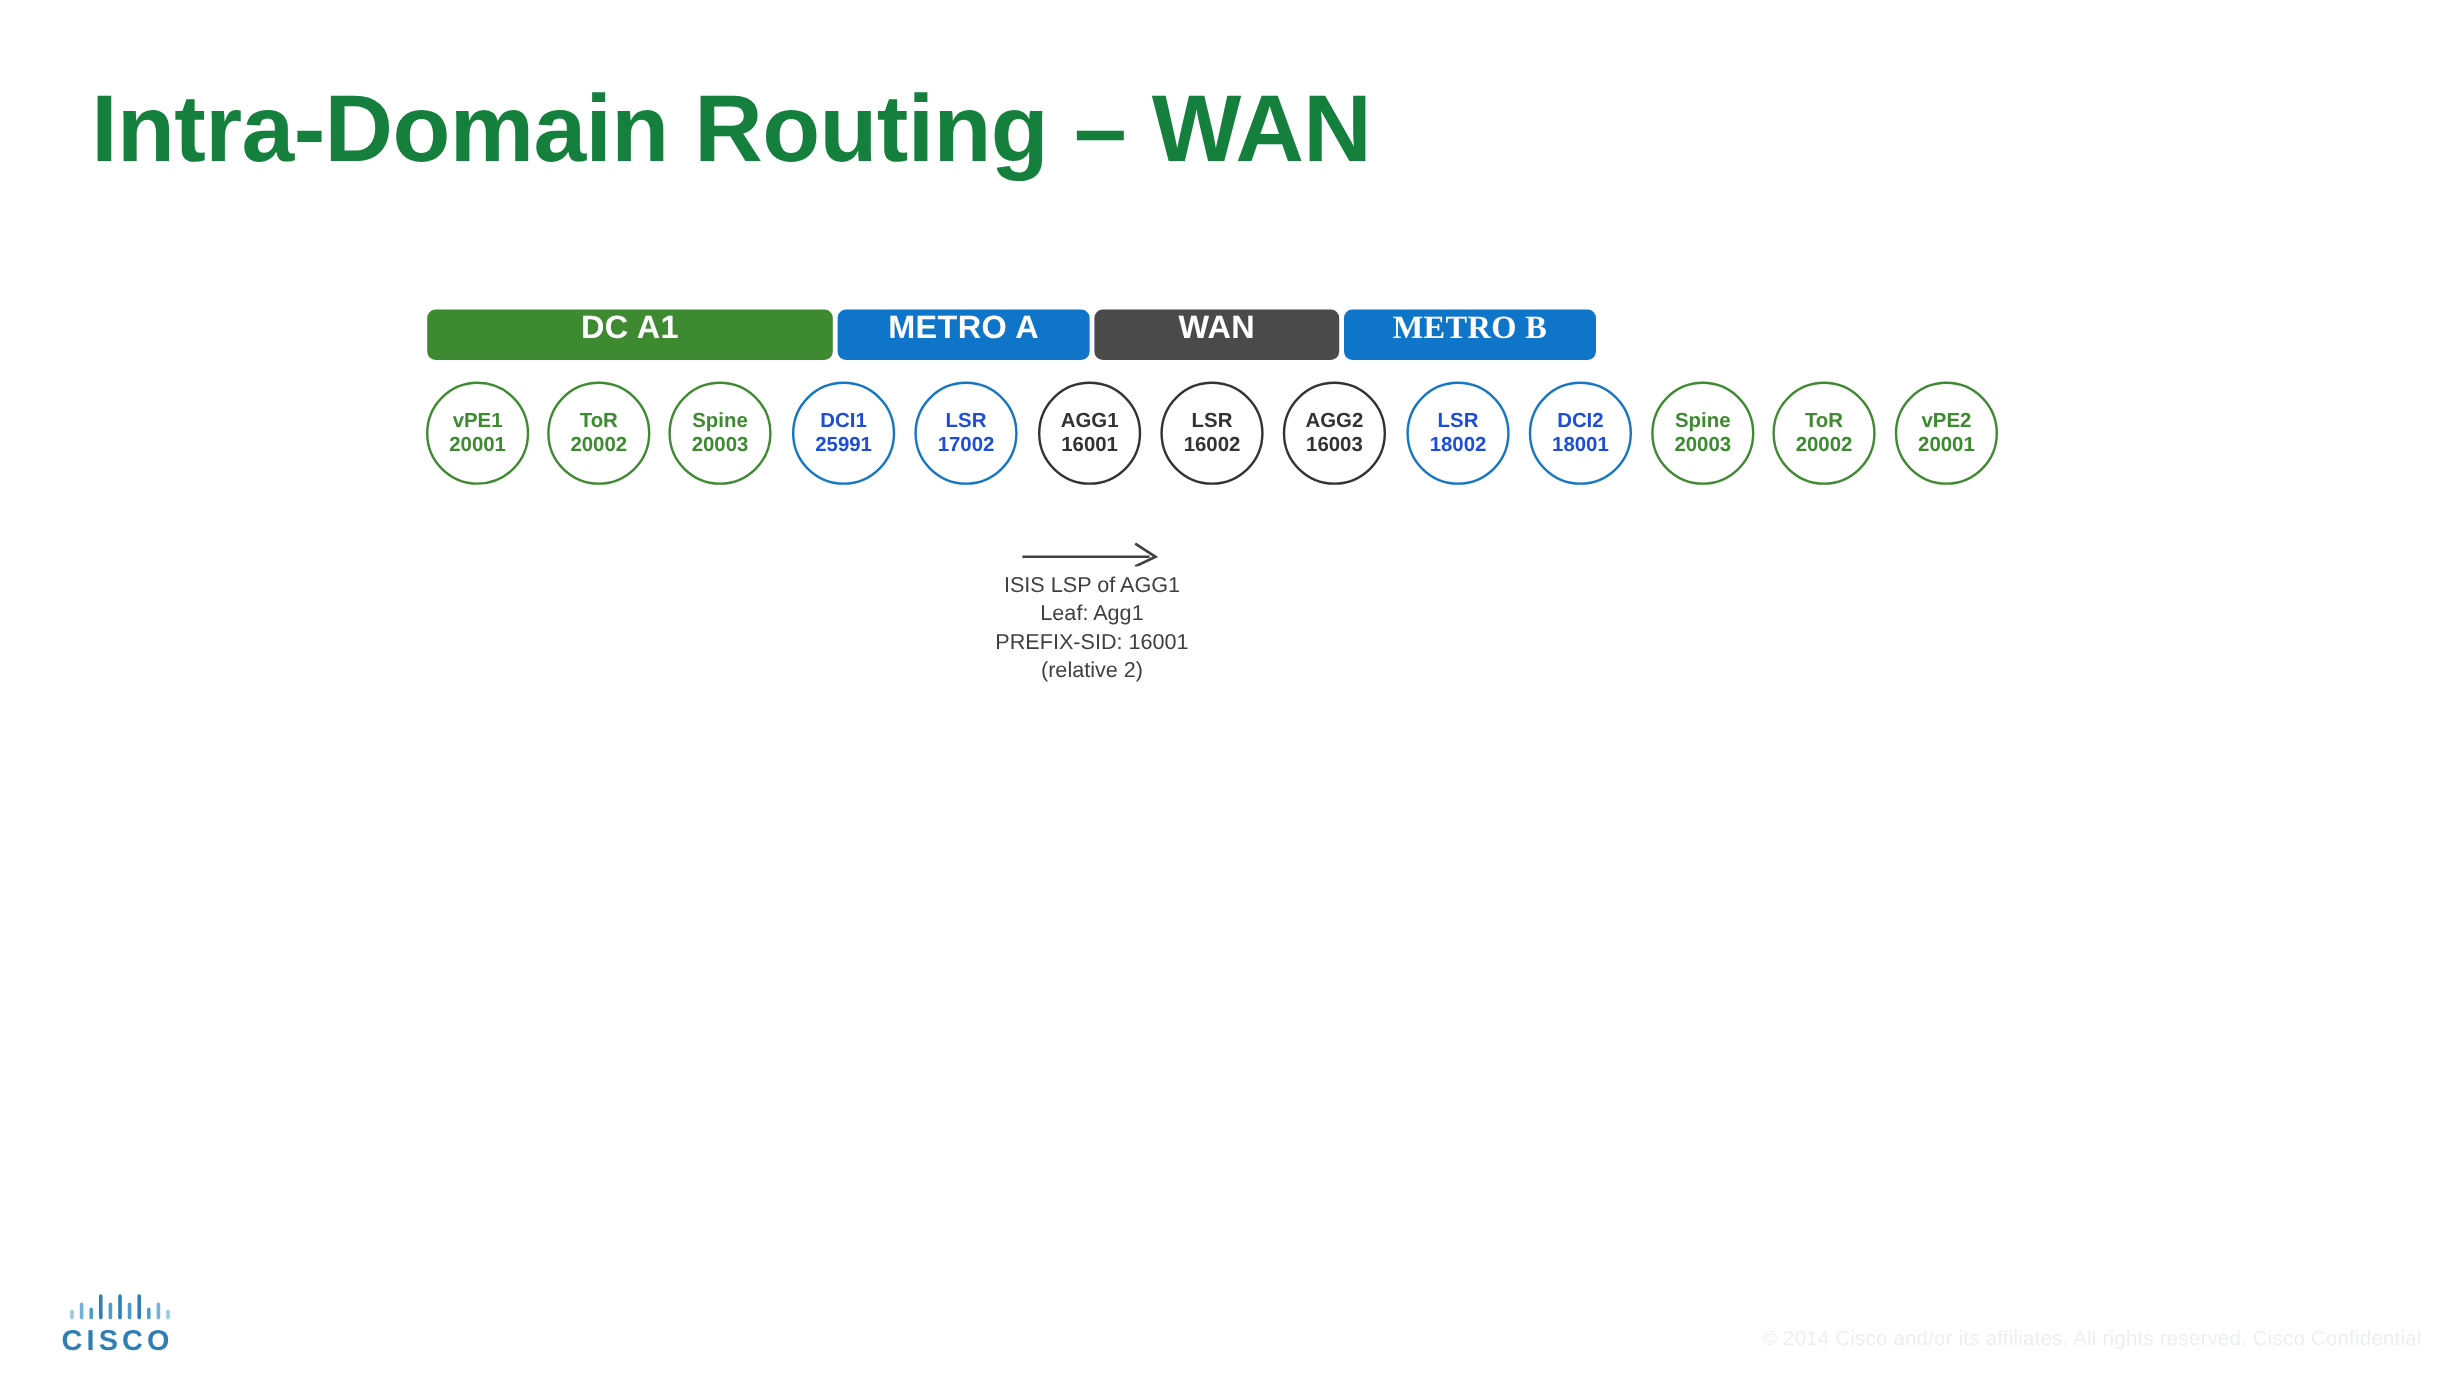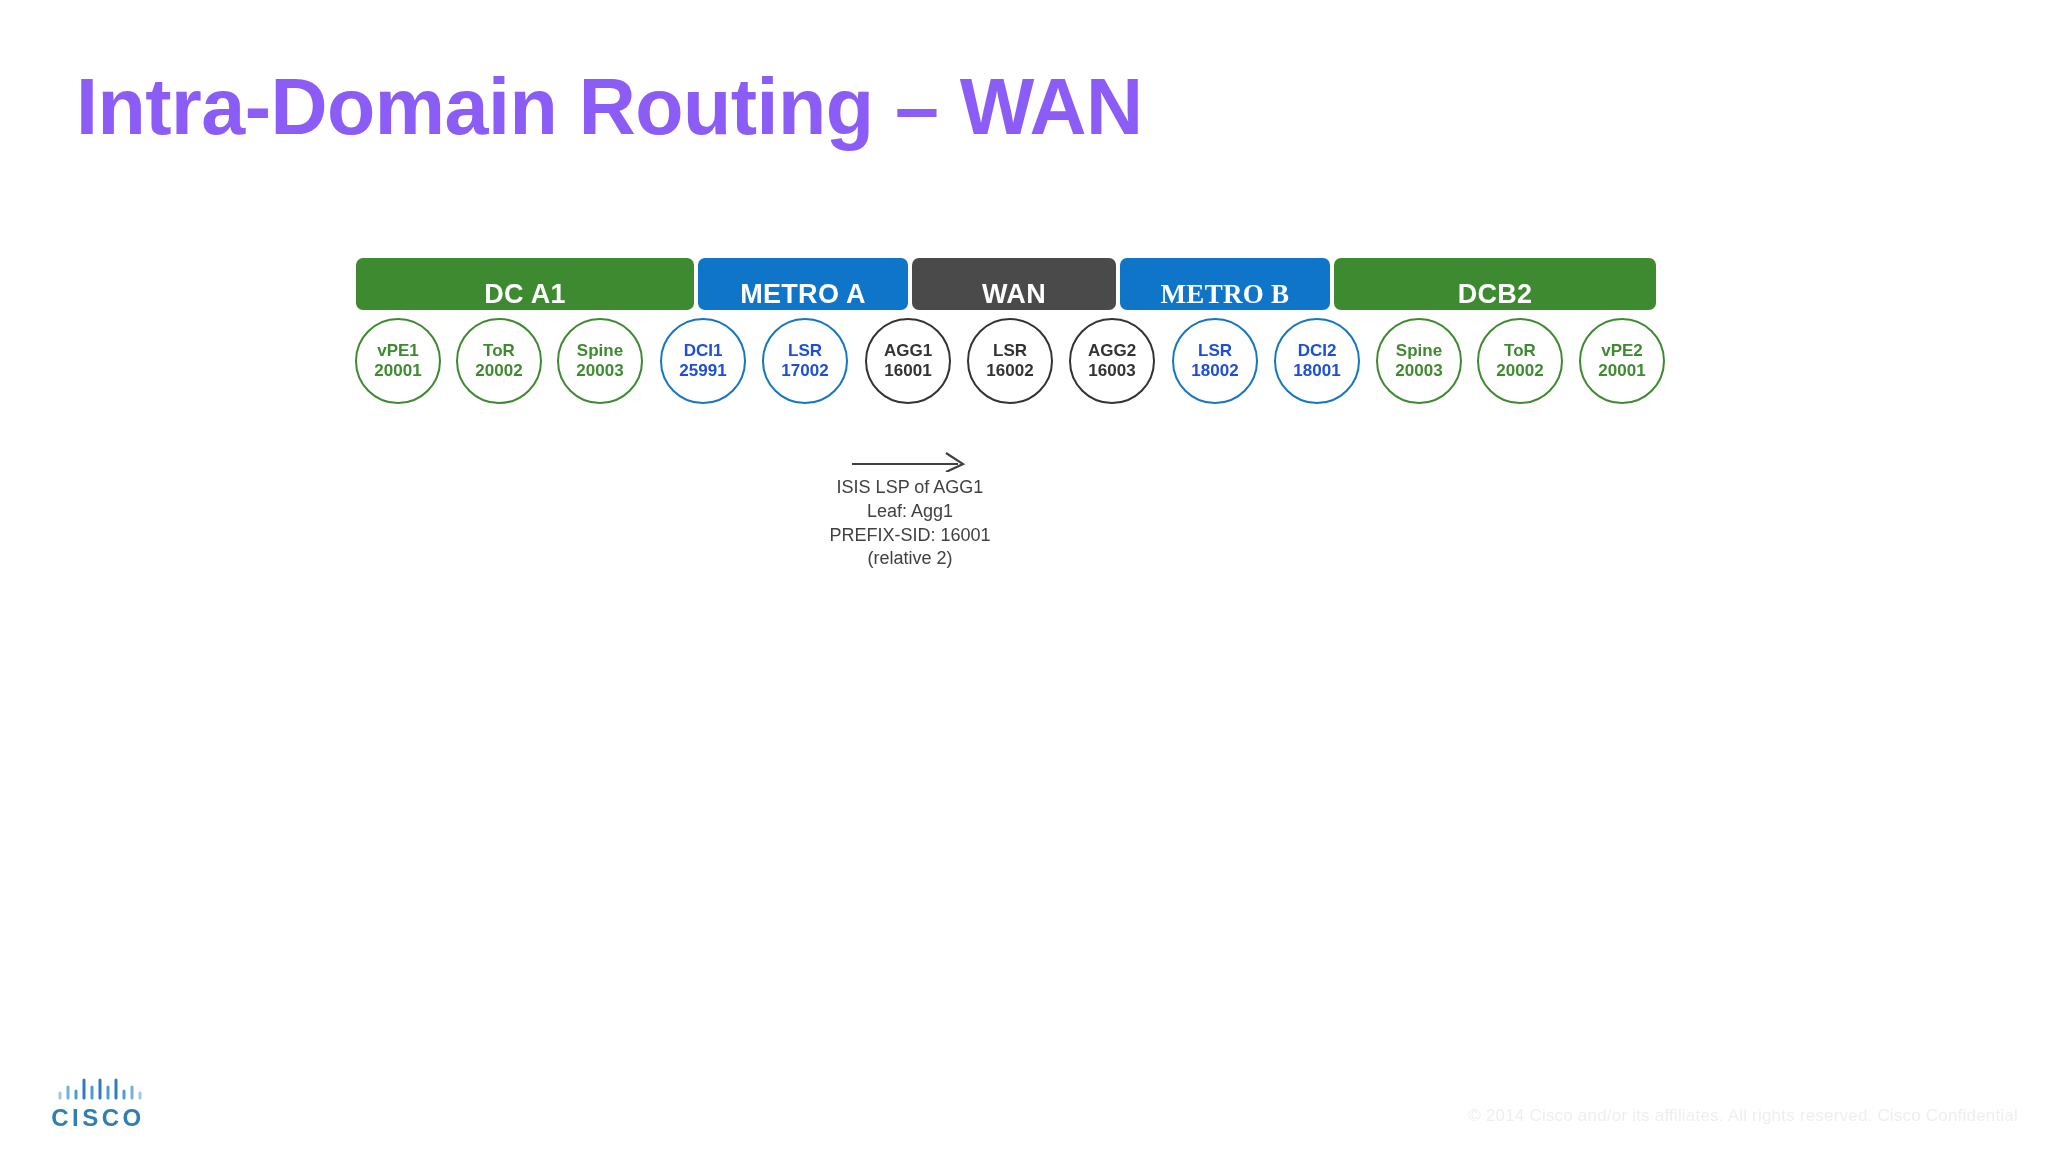--- a/index.html
+++ b/index.html
@@ -16,21 +16,21 @@
     -webkit-font-smoothing: antialiased;
   }
 
   
   #slide-title {
     position: absolute;
     left: 76px;
     top: 62px;
     font-size: 79px;
     font-weight: bold;
-    color: #8b5cf6;
+    color: #15803d;
     letter-spacing: -0.5px;
     white-space: nowrap;
     line-height: 1.15;
   }
 
   
   #diagram {
     position: absolute;
     left: 0;
     top: 0;
@@ -42,27 +42,27 @@
   #domain-bar-row {
     position: absolute;
     left: 356px;
     top: 258px;
     width: 1300px;
     height: 44px;
   }
   .domain-bar {
     position: absolute;
     top: 0;
-    height: 52px;
+    height: 42px;
     border-radius: 7px;
     color: #ffffff;
     font-size: 27px;
     font-weight: bold;
     display: flex;
-    align-items: flex-end;
+    align-items: flex-start;
     justify-content: center;
     letter-spacing: 0.3px;
     box-sizing: border-box;
   }
 
   
   #node-row {
     position: absolute;
     left: 0;
     top: 318px;
@@ -164,23 +164,20 @@
         <span>DC A1</span>
       </div>
       <div class="domain-bar" style="left: 342px; width: 210px; background: rgb(15, 117, 201);">
         <span>METRO A</span>
       </div>
       <div class="domain-bar" style="left: 556px; width: 204px; background: rgb(74, 74, 74);">
         <span>WAN</span>
       </div>
       <div class="domain-bar" style="left: 764px; width: 210px; background: rgb(15, 117, 201); font-family: Liberation Serif, serif;">
         <span>METRO B</span>
-      </div>
-      <div class="domain-bar" style="left: 978px; width: 322px; background: rgb(62, 138, 48);">
-        <span>DCB2</span>
       </div>
     </div>
 
   <div id="node-row">
       <div class="node green" style="left: 355px;">
         <div class="node-label">vPE1</div>
         <div class="node-sid">20001</div>
       </div>
       <div class="node green" style="left: 456px;">
         <div class="node-label">ToR</div>

